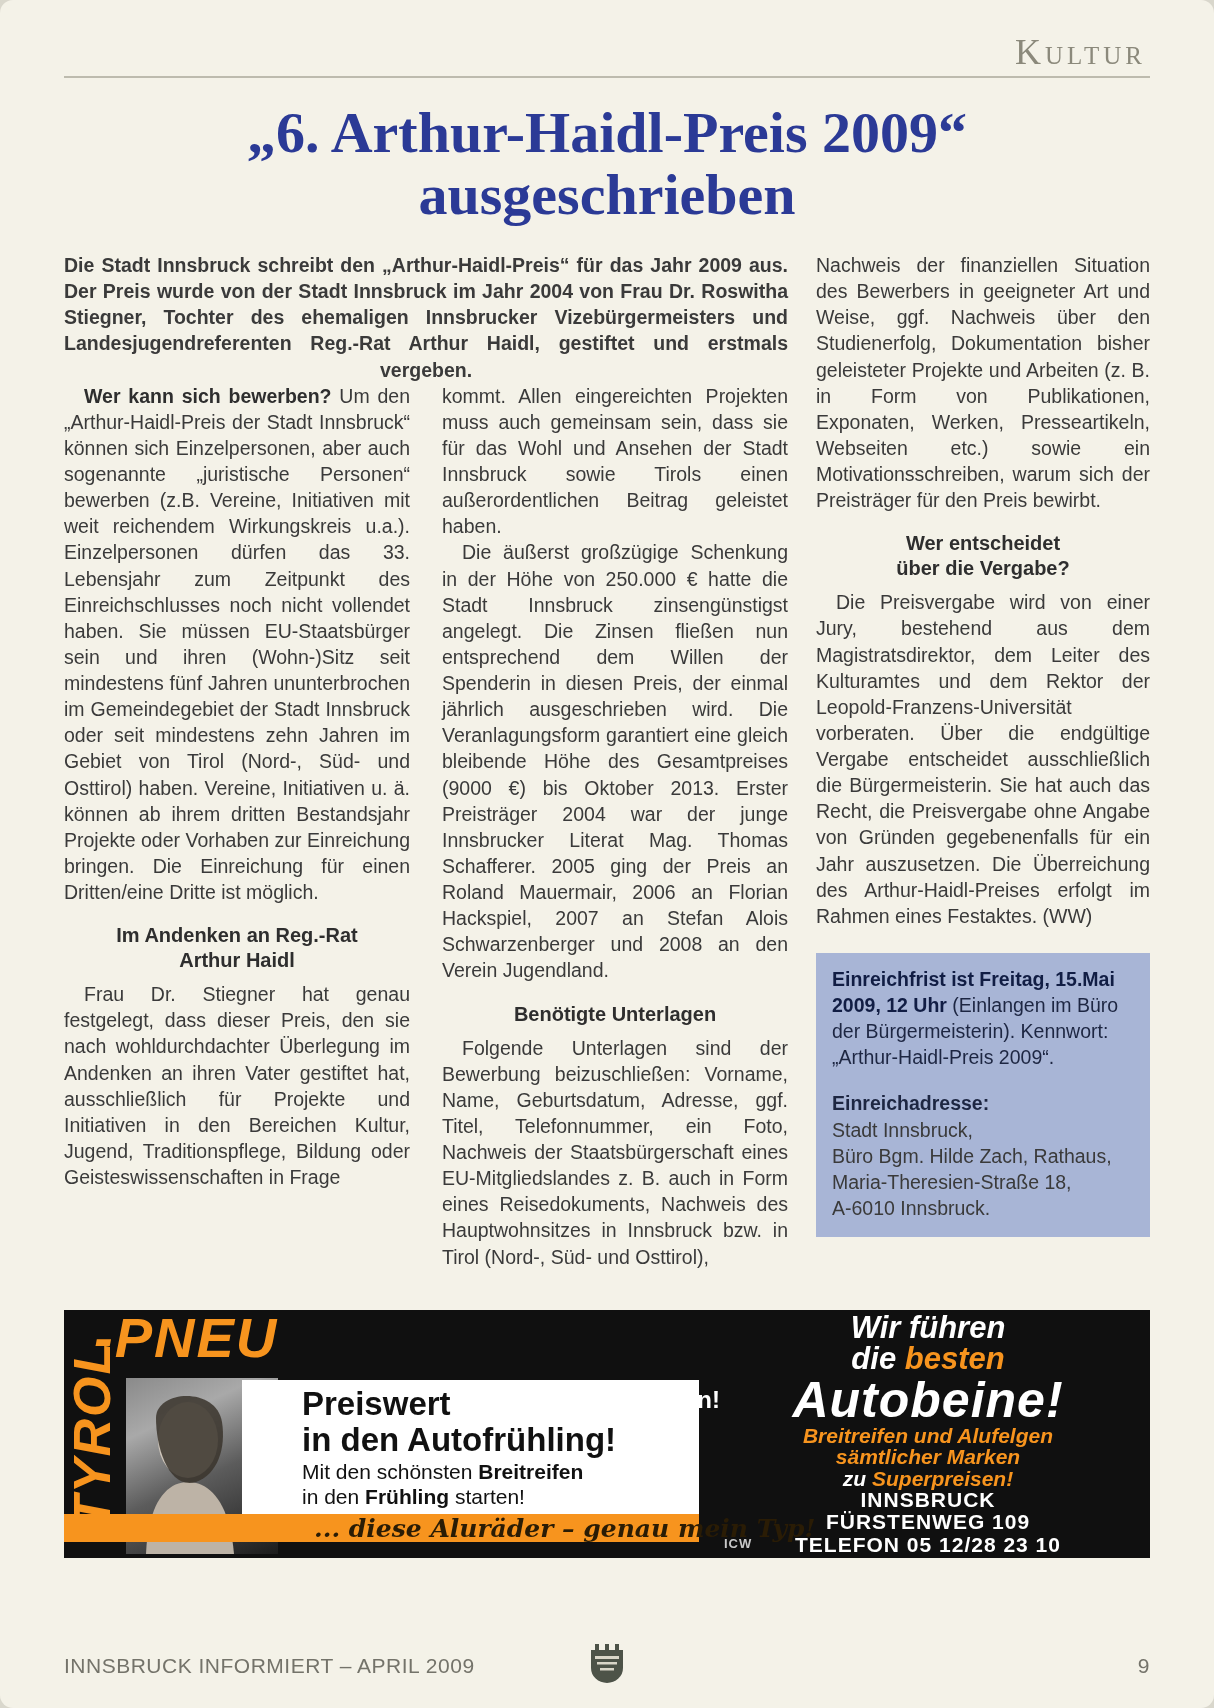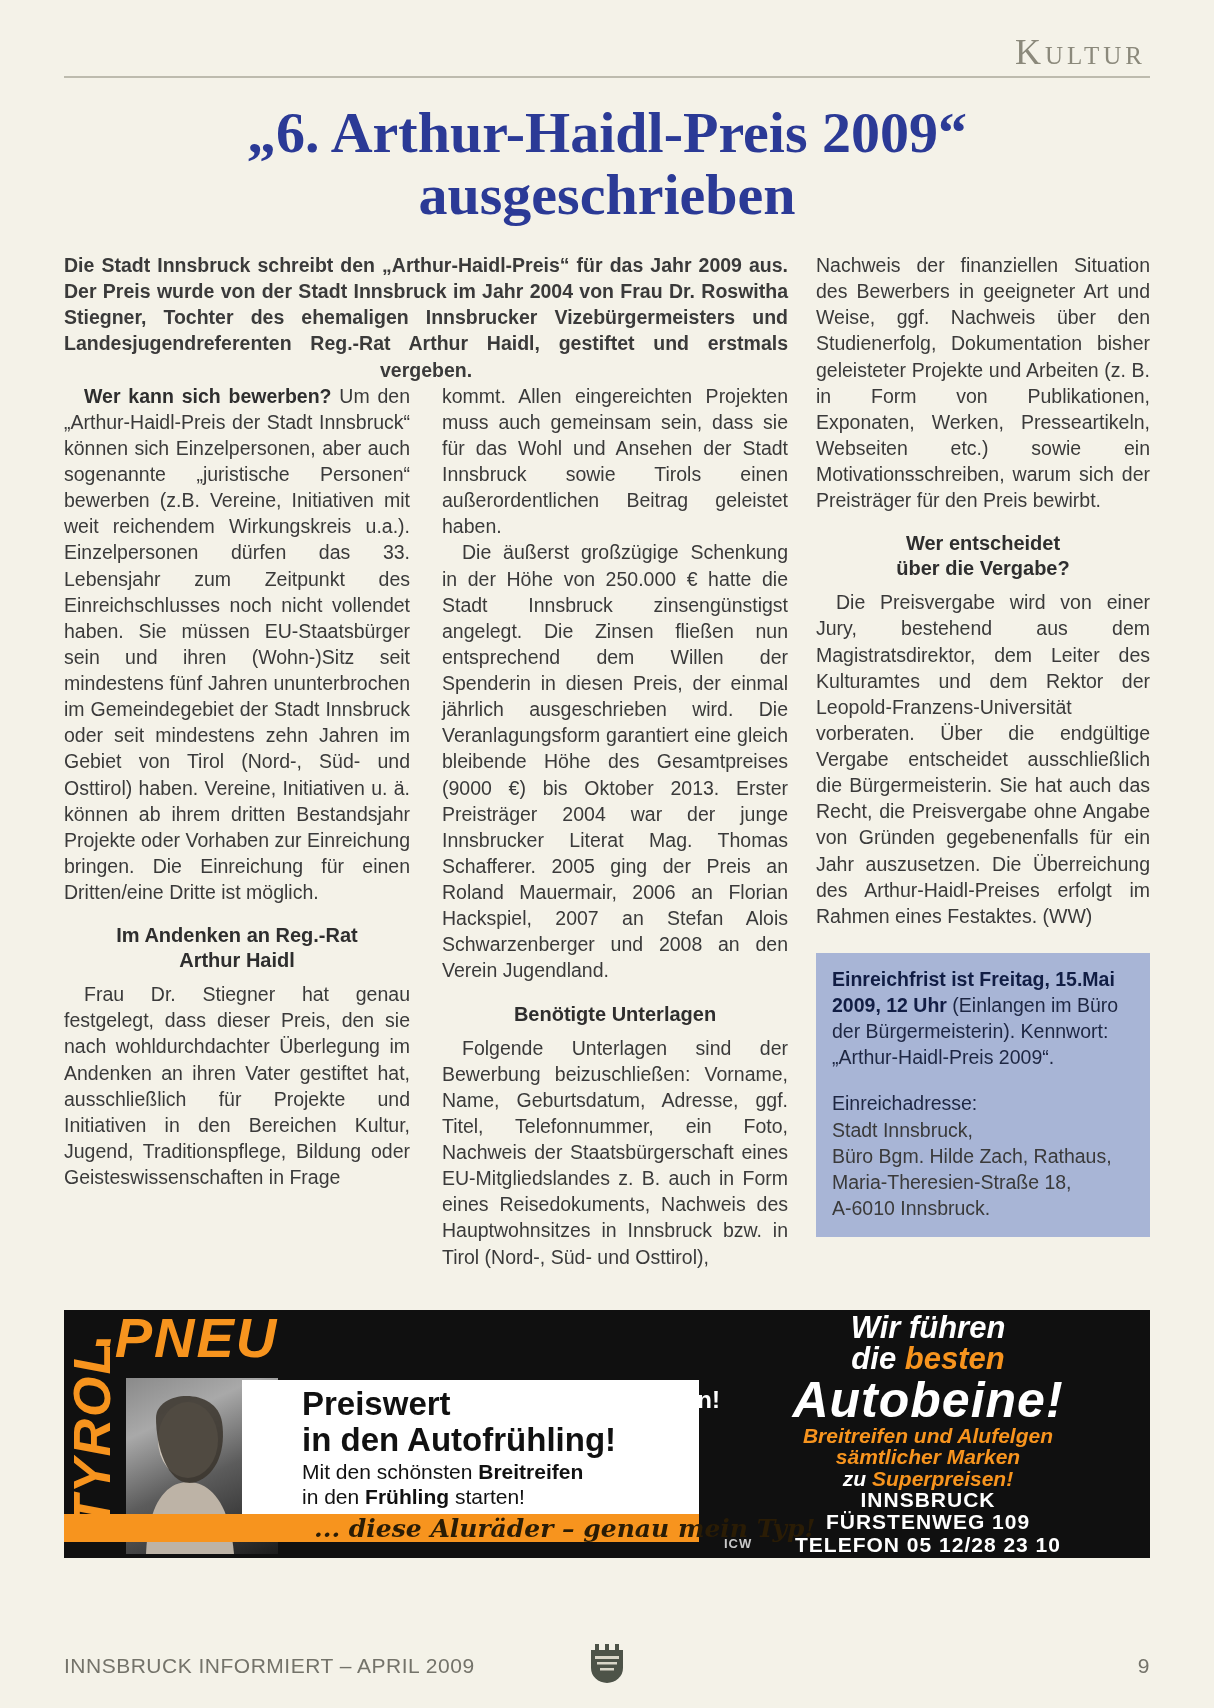--- a/index.html
+++ b/index.html
@@ -6,20 +6,21 @@
   .page {
     position:relative;
     width:1214px; height:1708px;
     margin:0 auto;
     background:#f4f2e8;
     font-family:"Liberation Sans", sans-serif;
     color:#3a3a3a;
     box-sizing:border-box;
     padding:34px 64px 0 64px;
     overflow:hidden;
+    border-radius:13px;
   }
 
   
   .kultur {
     text-align:right;
     font-family:"Liberation Serif", serif;
     font-variant:small-caps;
     font-size:36px;
     letter-spacing:4px;
     color:#8b897b;
@@ -80,21 +81,21 @@
   
   .infobox {
     background:#a8b5d6;
     margin-top:24px;
     padding:14px 16px 16px 16px;
     font-size:19.5px;
     line-height:1.33;
     color:#1d2642;
   }
   .infobox .bold { font-weight:bold; color:#111d44; }
-  .infobox .addr-label { font-weight:normal; margin-top:20px; }
+  .infobox .addr-label { font-weight:bold; margin-top:20px; }
   .infobox .addr-line { margin:0; }
 
   
   .ad {
     position:absolute;
     left:64px; right:64px;
     top:1310px; height:248px;
     background:#101010;
     overflow:hidden;
   }

